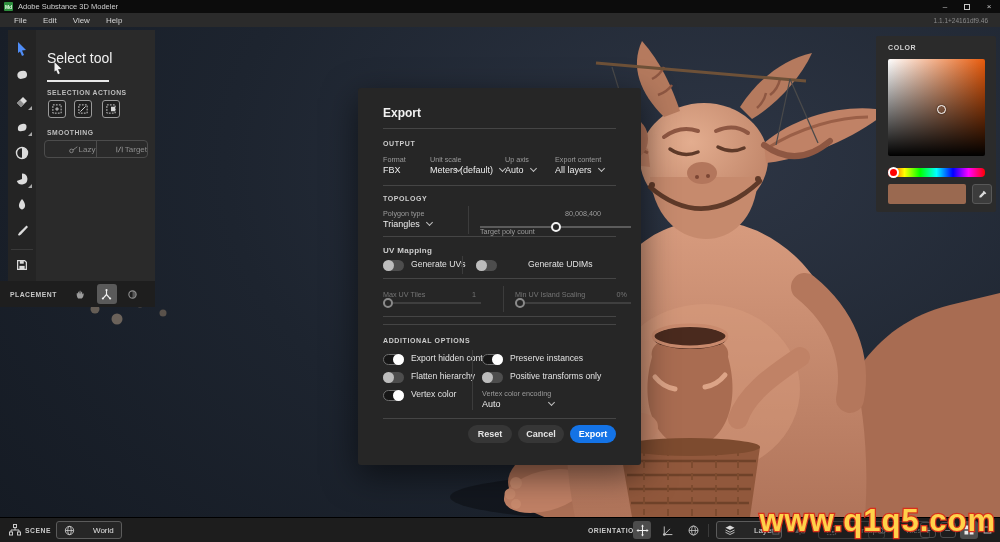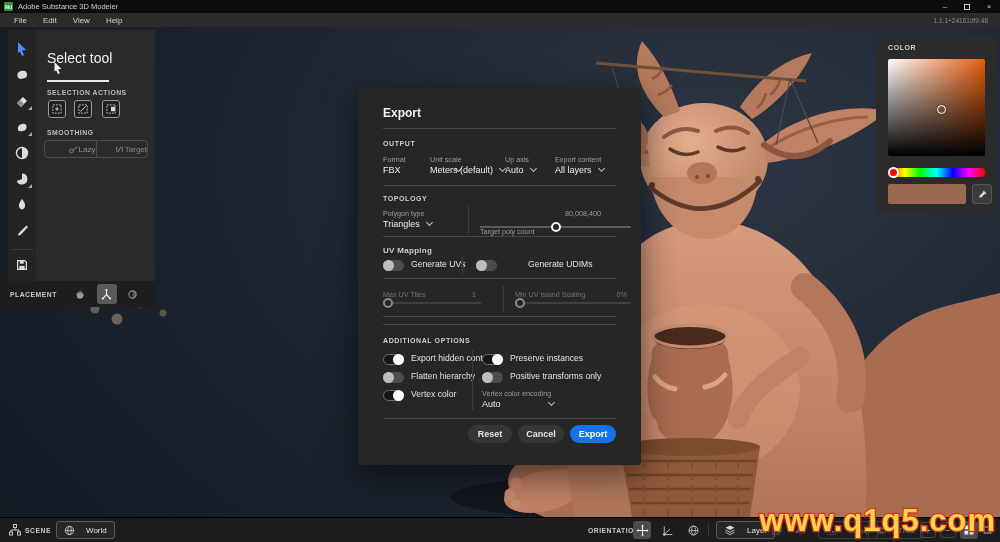--- a/index.html
+++ b/index.html
@@ -78,21 +78,21 @@
   .cp-pick { position:absolute; left:49px; top:46px; width:9px; height:9px; border:1.6px solid #ffffff; border-radius:50%; box-shadow:0 0 2px rgba(0,0,0,.6); }
   .cp-hue { position:absolute; left:12px; top:132px; width:97px; height:9px; border-radius:4px;
     background: linear-gradient(to right, #ff0000 0%, #ffff00 17%, #00ff00 33%, #00ffff 50%, #0000ff 67%, #ff00ff 83%, #ff0000 100%); }
   .cp-hueknob { position:absolute; left:0px; top:-1px; width:11px; height:11px; border:2px solid #ffffff; border-radius:50%; background:#ff0000; }
   .cp-swatch { position:absolute; left:12px; top:148px; width:78px; height:20px; border-radius:2px; }
   .cp-dropper { position:absolute; left:96px; top:148px; width:20px; height:20px; background:#3c3c3c; border:1px solid #585858; border-radius:3px; display:flex; align-items:center; justify-content:center; }
 
   
   .bottombar { left:0; top:517px; width:1000px; height:25px; background:#1d1d1d; border-top:1px solid #000; z-index:10; }
   .bb-label { position:absolute; font-size:6.8px; font-weight:bold; letter-spacing:.5px; color:#c9c9c9; top:9px; }
-  .bb-pill { position:absolute; top:3px; height:18px; border:1px solid #5b5b5b; border-radius:3px; display:flex; align-items:center; gap:11px; padding:0 7px; font-size:8px; color:#e0e0e0; background:#262626; }
+  .bb-pill { position:absolute; top:3px; height:18px; border:1px solid #5b5b5b; border-radius:3px; display:flex; align-items:center; gap:18px; padding:0 7px; font-size:8px; color:#e0e0e0; background:#262626; }
   .bb-pill.disabled { border-color:#3b3b3b; color:#6b6b6b; background:transparent; }
   .bb-btn { position:absolute; top:3px; width:18px; height:18px; border-radius:3px; display:flex; align-items:center; justify-content:center; }
   .bb-btn.active { background:#4c4c4c; }
   .bb-btn.boxed { border:1px solid #4a4a4a; width:16px; height:16px; top:4px; font-size:10px; color:#9a9a9a; }
   .bb-vdiv { position:absolute; top:6px; width:1px; height:13px; background:#3a3a3a; }
 
   
   .watermark { position:absolute; right:4px; bottom:4px; z-index:60; text-align:center; font-weight:bold; line-height:1.05;
     color:#ffd24a; -webkit-text-stroke:2.5px #d7301b; paint-order:stroke fill; }
   .wm1 { font-size:27px; letter-spacing:4px; }

